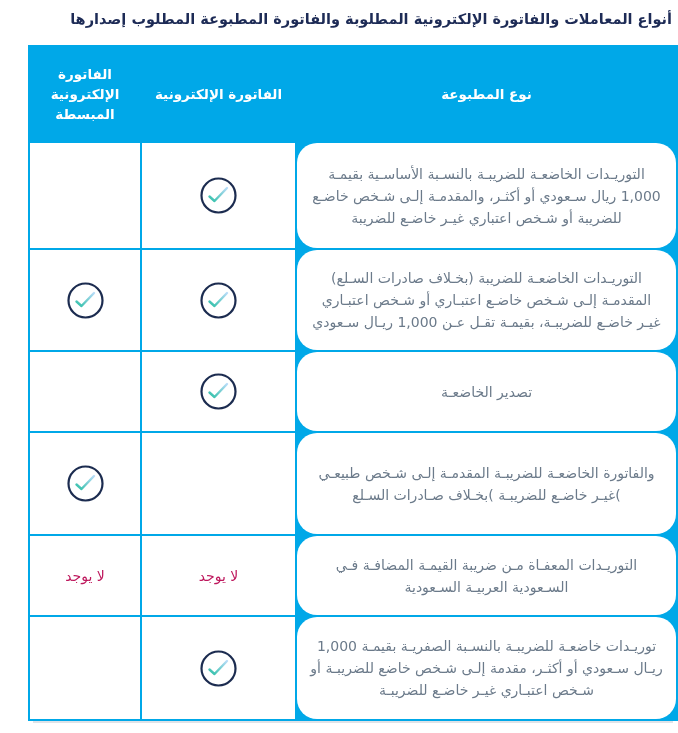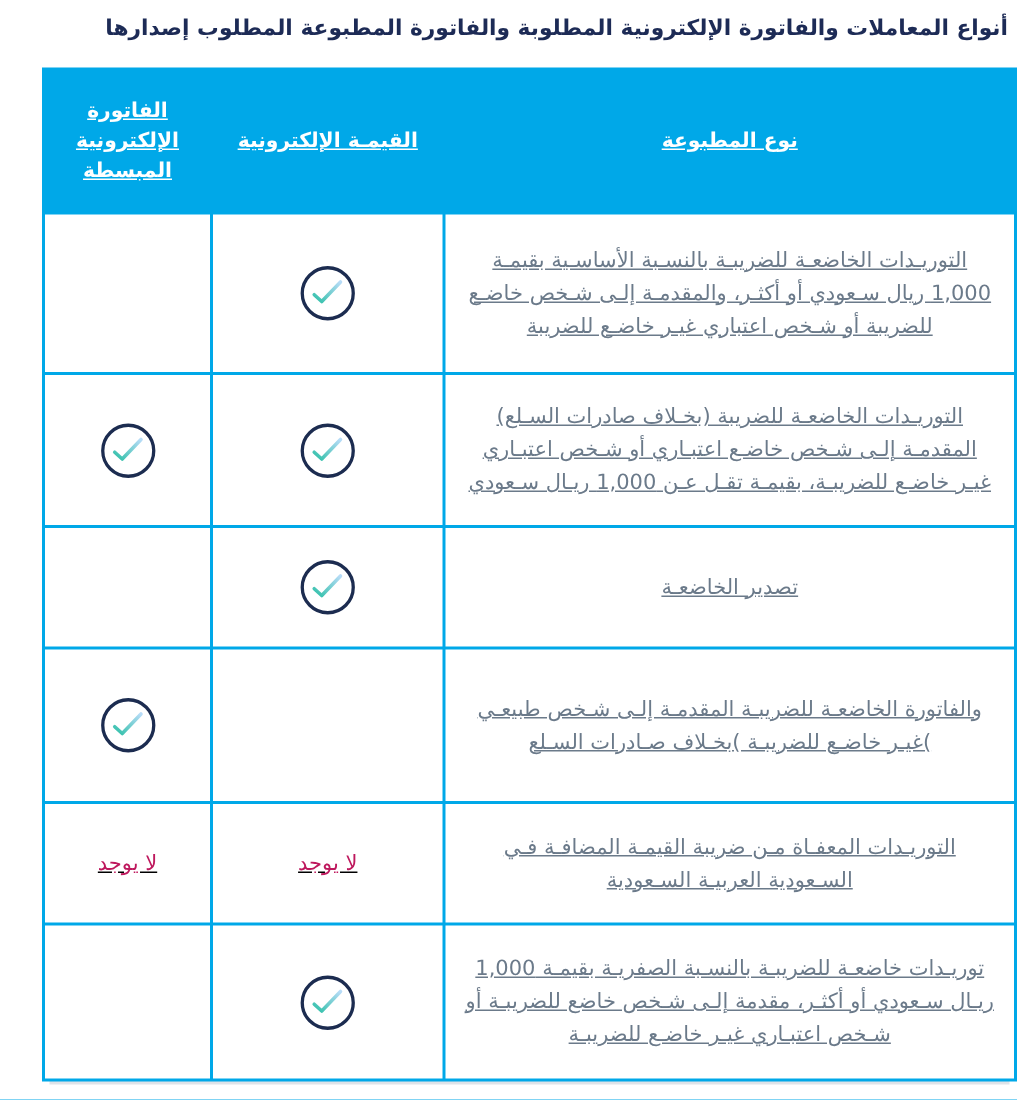--- a/index.html
+++ b/index.html
@@ -23,30 +23,29 @@
     gap:2px;padding:2px;
     background:#00a8e8;
     box-shadow:0 7px 0 -5px #dfe3e8;
   }
   .row{display:contents;}
   #rows{display:contents;}
   .cell{
     background:#ffffff;
     display:flex;align-items:center;justify-content:center;
     min-width:0;
-    text-decoration:underline;
   }
   .head{
     background:transparent;
     color:#ffffff;font-weight:bold;font-size:13.5px;
     text-align:center;line-height:20px;padding:0 6px;
   }
   .type-cell{
     font-size:14px;color:#6b7a8a;line-height:22px;
-    text-align:center;padding:0 12px;
+    text-align:center;padding:0 12px;border-radius:20px;
   }
   .na{font-size:14px;color:#be185d;}
   .check{display:block;}
   .defs-holder{position:absolute;width:0;height:0;overflow:hidden;}
 </style>
 </head>
 <body>
 
 <svg class="defs-holder" aria-hidden="true">
   <defs>
@@ -56,21 +55,21 @@
     </linearGradient>
   </defs>
 </svg>
 
 <div class="page">
   <h1 class="title">أنواع المعاملات والفاتورة الإلكترونية المطلوبة والفاتورة المطبوعة المطلوب إصدارها</h1>
 
   <div class="tbl">
     <div class="row">
       <div class="cell head">نوع المطبوعة</div>
-      <div class="cell head">القيمـة الإلكترونية</div>
+      <div class="cell head">الفاتورة الإلكترونية</div>
       <div class="cell head">الفاتورة الإلكترونية المبسطة</div>
     </div>
     <div id="rows"><div class="row"><div class="cell type-cell">
             <span>التوريـدات الخاضعـة للضريبـة بالنسـبة الأساسـية بقيمـة 1,000 ريال سـعودي أو أكثـر، والمقدمـة إلـى شـخص خاضـع للضريبة أو شـخص اعتباري غيـر خاضـع للضريبة</span>
           </div><div class="cell mark-cell">
             <svg class="check" width="41" height="41" viewBox="0 0 41 41">
               <circle cx="20.5" cy="20.5" r="17" fill="none" stroke="#1c2c50" stroke-width="2.2"></circle>
               <path d="M11.5 21.5 L16.5 26 L29 13" fill="none" stroke="url(#checkGrad)" stroke-width="2.4" stroke-linecap="round" stroke-linejoin="round"></path>
             </svg>
           </div><div class="cell mark-cell"></div></div><div class="row"><div class="cell type-cell">

